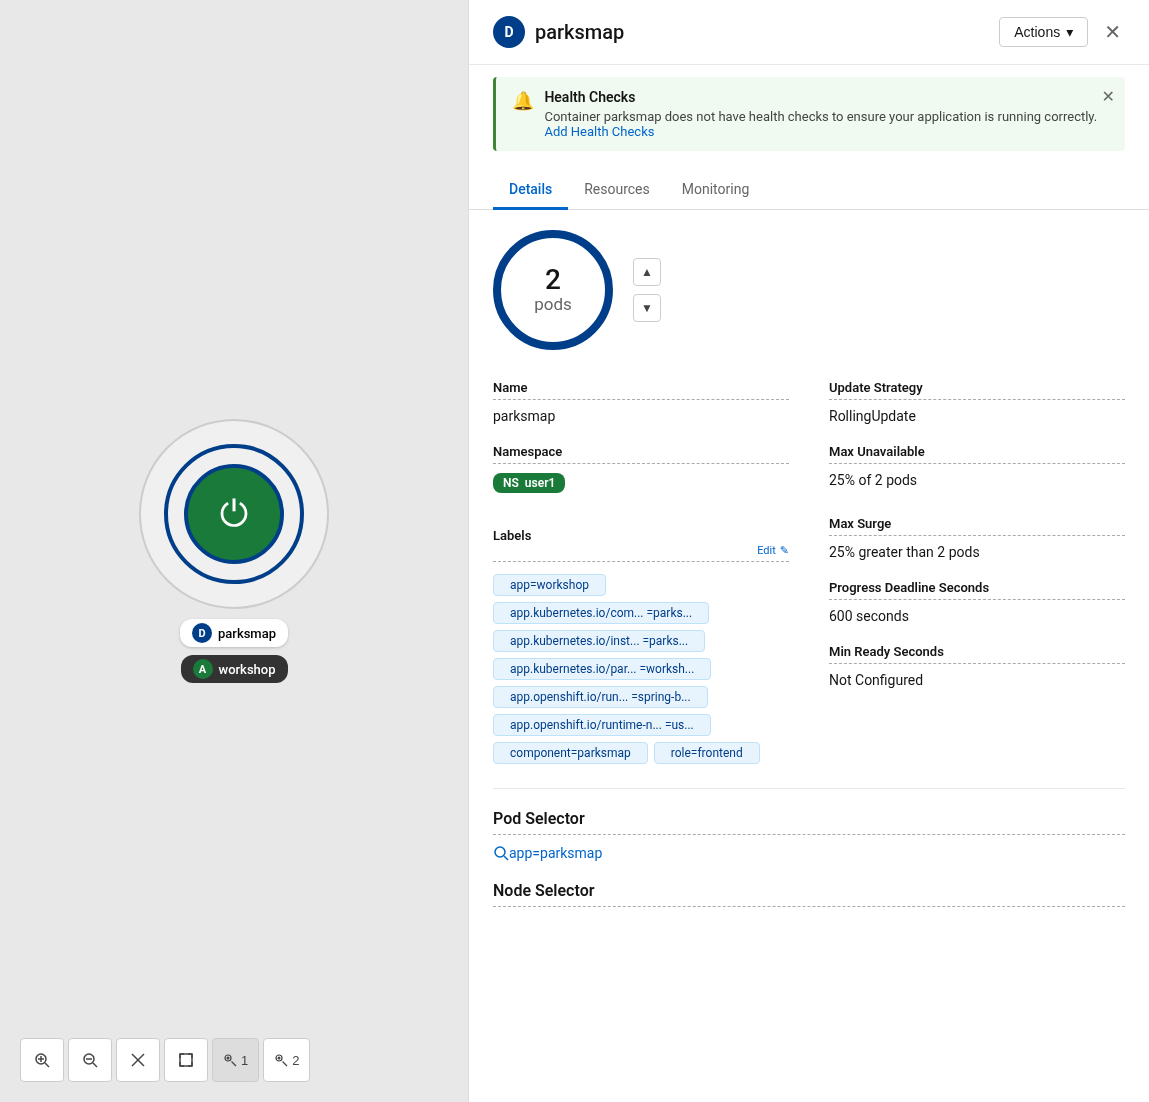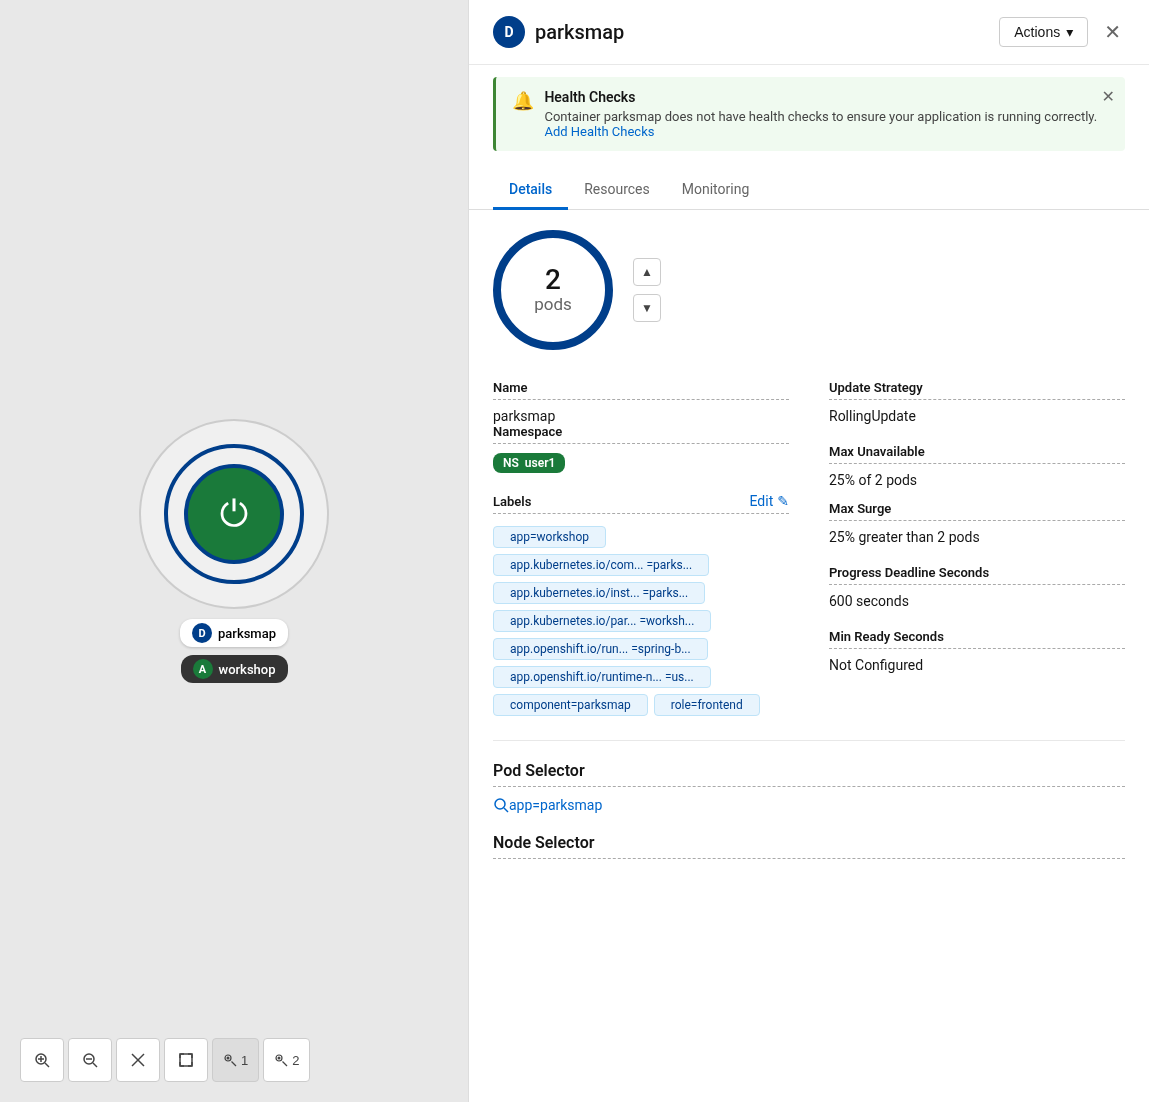--- a/index.html
+++ b/index.html
@@ -409,23 +409,24 @@
       font-size: 13px;
       font-weight: 600;
       color: #151515;
     }
 
     .edit-link {
       display: flex;
       align-items: flex-start;
       gap: 4px;
       color: #0066cc;
-      font-size: 14px;
+      font-size: 11px;
       cursor: pointer;
       text-decoration: none;
+      margin-top: 31px;
     }
 
     .labels-list {
       display: flex;
       flex-wrap: wrap;
       gap: 6px;
     }
 
     .label-tag {
       background: #e8f4fd;
@@ -595,21 +596,21 @@
       <div class="pods-controls">
         <button class="pods-control-btn">▲</button>
         <button class="pods-control-btn">▼</button>
       </div>
     </div>
 
     <div class="main-details">
 
       <div class="left-details">
 
-        <div class="detail-section" style="">
+        <div class="detail-section" style="margin-bottom:20px;">
           <div class="detail-label">Name</div>
           <div class="detail-value">parksmap</div>
         </div>
 
         <div class="detail-section" style="margin-bottom:20px;">
           <div class="detail-label">Namespace</div>
           <div>
             <span class="ns-badge">
               <span>NS</span>
               <span>user1</span>
@@ -638,21 +639,21 @@
         </div>
       </div>
 
       <div class="right-col">
 
         <div class="detail-section" style="margin-bottom:20px;">
           <div class="detail-label">Update Strategy</div>
           <div class="detail-value">RollingUpdate</div>
         </div>
 
-        <div class="detail-section" style="margin-bottom:13px;">
+        <div class="detail-section" style="margin-bottom:28px;">
           <div class="detail-label">Max Unavailable</div>
           <div class="detail-value">25% of 2 pods</div>
         </div>
 
         <div class="detail-section" style="margin-bottom:20px;">
           <div class="detail-label">Max Surge</div>
           <div class="detail-value">25% greater than 2 pods</div>
         </div>
 
         <div class="detail-section" style="margin-bottom:20px;">

